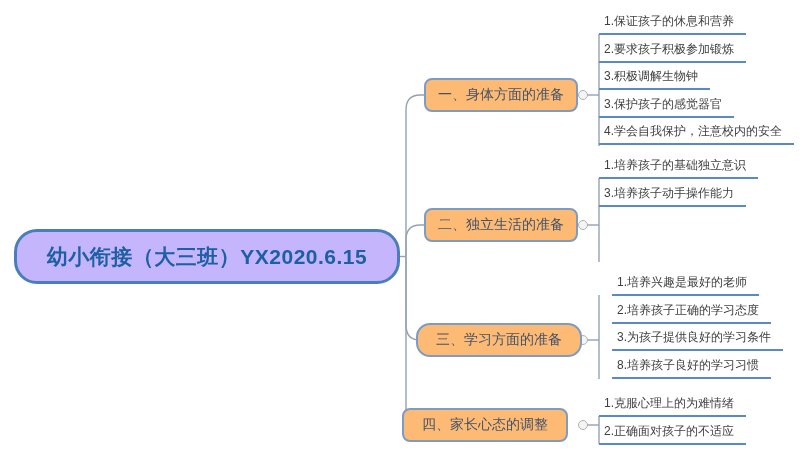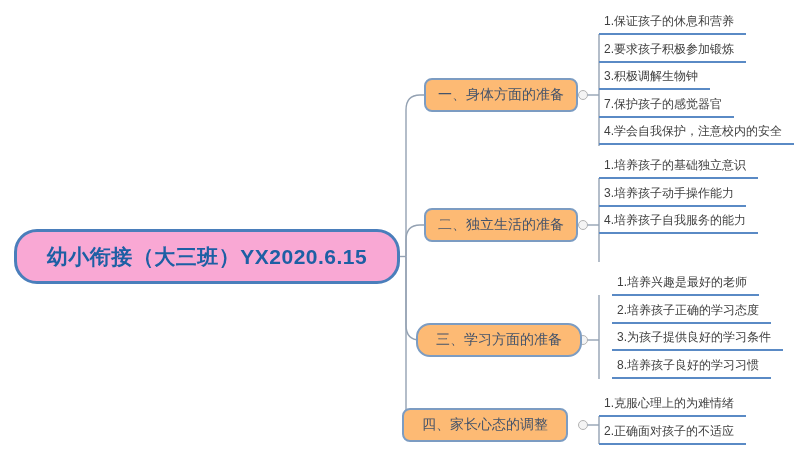--- a/index.html
+++ b/index.html
@@ -6,21 +6,21 @@
   body {
     width:800px; height:464px; position:relative; overflow:hidden;
     background:#ffffff;
     font-family:"Liberation Sans","DejaVu Sans",sans-serif;
   }
   svg.connectors { position:absolute; left:0; top:0; width:800px; height:464px; }
 
   .root-node {
     position:absolute;
     display:flex; align-items:center; justify-content:center;
-    background:#f9a8d4;
+    background:#c4b5fd;
     border:3px solid #4a7ebb;
     border-radius:23px;
     color:#1d5fa4;
     font-weight:bold;
     font-size:21px;
     letter-spacing:0.5px;
     box-sizing:border-box;
     text-align:center;
   }
 
@@ -73,28 +73,27 @@
   </svg>
 
 <div class="root-node" style="left:14px; top:229px; width:386px; height:55px;">幼小衔接（大三班）YX2020.6.15</div>
 
 <div id="nodes">
     <div class="branch-node" style="left: 424px; top: 78px; width: 154px; height: 34px;">一、身体方面的准备</div>
     <div class="leaf-group" style="left: 599px; top: 10px;">
       <div class="leaf-node">1.保证孩子的休息和营养</div>
       <div class="leaf-node">2.要求孩子积极参加锻炼</div>
       <div class="leaf-node">3.积极调解生物钟</div>
-      <div class="leaf-node">7.保护孩子的感觉器官</div>
+      <div class="leaf-node">3.保护孩子的感觉器官</div>
       <div class="leaf-node">4.学会自我保护，注意校内的安全</div>
     </div>
     <div class="branch-node" style="left: 424px; top: 208px; width: 154px; height: 34px;">二、独立生活的准备</div>
     <div class="leaf-group" style="left: 599px; top: 154px;">
       <div class="leaf-node">1.培养孩子的基础独立意识</div>
       <div class="leaf-node">3.培养孩子动手操作能力</div>
-      <div class="leaf-node">4.培养孩子自我服务的能力</div>
     </div>
     <div class="branch-node" style="left: 416px; top: 323px; width: 166px; height: 34px; border-radius: 14px;">三、学习方面的准备</div>
     <div class="leaf-group" style="left: 599px; top: 271px; padding-left: 13px;">
       <div class="leaf-node">1.培养兴趣是最好的老师</div>
       <div class="leaf-node">2.培养孩子正确的学习态度</div>
       <div class="leaf-node">3.为孩子提供良好的学习条件</div>
       <div class="leaf-node">8.培养孩子良好的学习习惯</div>
     </div>
     <div class="branch-node" style="left: 402px; top: 408px; width: 166px; height: 34px;">四、家长心态的调整</div>
     <div class="leaf-group" style="left: 599px; top: 392px;">

